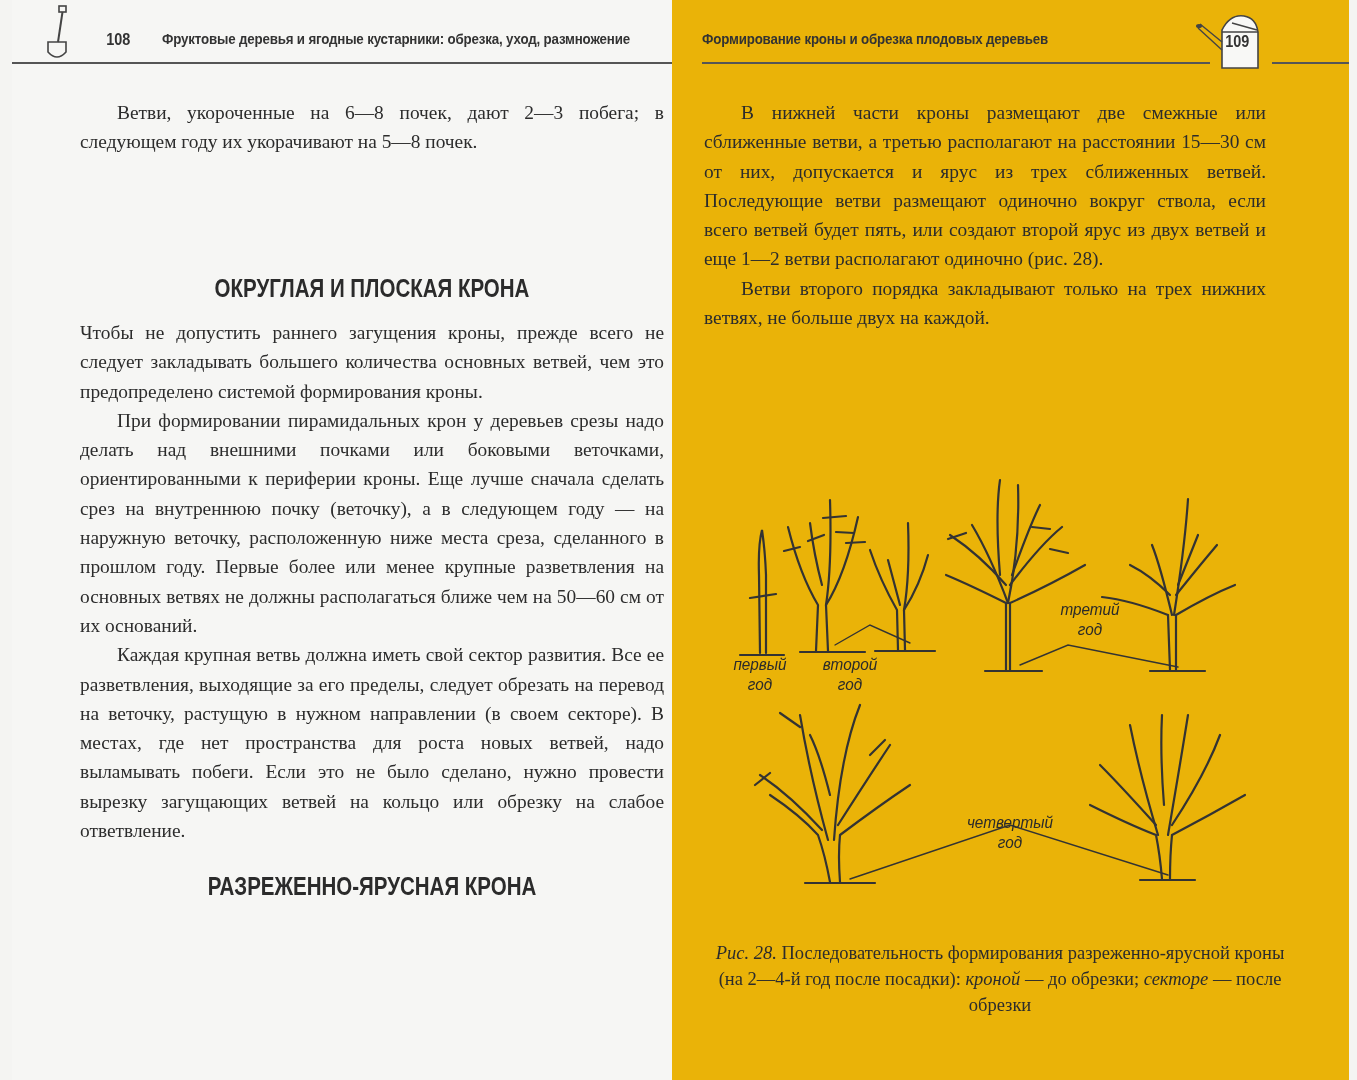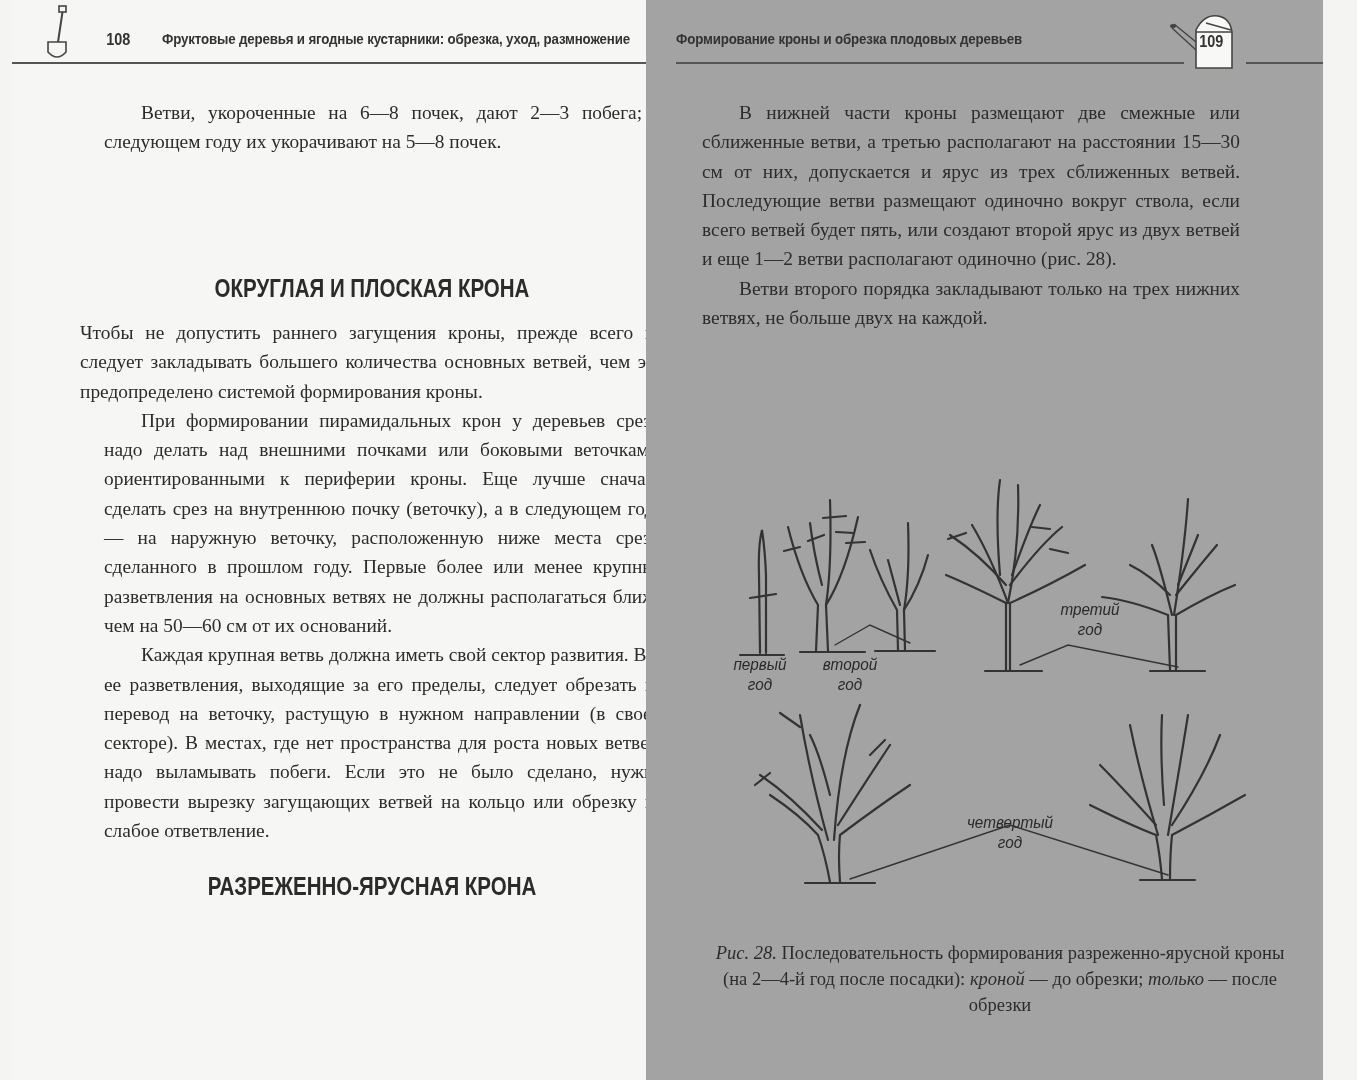--- a/index.html
+++ b/index.html
@@ -5,41 +5,41 @@
   html, body { margin:0; padding:0; }
   body {
     width:1357px; height:1080px; overflow:hidden; position:relative;
     background:#f4f4f2;
     font-family:"Liberation Serif", "DejaVu Serif", serif;
     color:#2a2a2a;
   }
   .spread { position:absolute; inset:0; }
   .page { position:absolute; top:0; height:1080px; }
   .page-left { left:12px; width:680px; background:#f6f6f4; }
-  .page-right { left:646px; width:677px; background:#a3a3a3; }
+  .page-right { left:672px; width:677px; background:#eab308; }
   .gutter { position:absolute; left:672px; top:0; width:18px; height:1080px;
     background:linear-gradient(90deg, rgba(0,0,0,0.0), rgba(0,0,0,0.06), rgba(0,0,0,0.0)); }
 
   .running-head {
     position:absolute; top:30px; font-family:"Liberation Sans", "DejaVu Sans", sans-serif;
     font-weight:bold; font-size:15.5px; color:#333; letter-spacing:-0.2px;
     transform:scaleX(0.86); transform-origin:left center; white-space:nowrap;
   }
   .page-num {
     position:absolute; font-family:"Liberation Sans", "DejaVu Sans", sans-serif;
     font-weight:bold; font-size:17px; color:#333; transform:scaleX(0.85);
   }
   .rule { position:absolute; height:2px; background:#555; }
 
   .body-text {
     position:absolute; font-size:19.4px; line-height:29.3px; color:#2c2c2c;
     text-align:justify;
   }
   .body-text p { margin:0; text-indent:0; }
-  .body-text p.indent { text-indent:37px;margin-left:24px; }
+  .body-text p.indent { text-indent:37px; }
   .heading {
     position:absolute; font-family:"Liberation Sans", "DejaVu Sans", sans-serif;
     font-weight:bold; font-size:25px; color:#2b2b2b; text-align:center;
     transform:scaleX(0.82); transform-origin:center; white-space:nowrap;
   }
 
   .figure { position:absolute; left:710px; top:455px; width:600px; height:450px; }
   .fig-label {
     position:absolute; font-family:"Liberation Sans", "DejaVu Sans", sans-serif;
     font-style:italic; font-size:17px; line-height:20px; color:#2a2a2a; text-align:center;
@@ -204,16 +204,16 @@
       <div>третий</div>
       <div>год</div>
     </div>
     <div class="fig-label" style="left:250px;top:358px;width:100px">
       <div>четвертый</div>
       <div>год</div>
     </div>
   </div>
 
   <div class="caption">
-    <i>Рис. 28.</i><span> Последовательность формирования разреженно-ярусной кроны (на 2—4-й год после посадки): </span><i>кроной</i><span> — до обрезки; </span><i>только</i><span> — после обрезки</span>
+    <i>Рис. 28.</i><span> Последовательность формирования разреженно-ярусной кроны (на 2—4-й год после посадки): </span><i>кроной</i><span> — до обрезки; </span><i>секторе</i><span> — после обрезки</span>
   </div>
 
 </div>
 
 </body></html>

